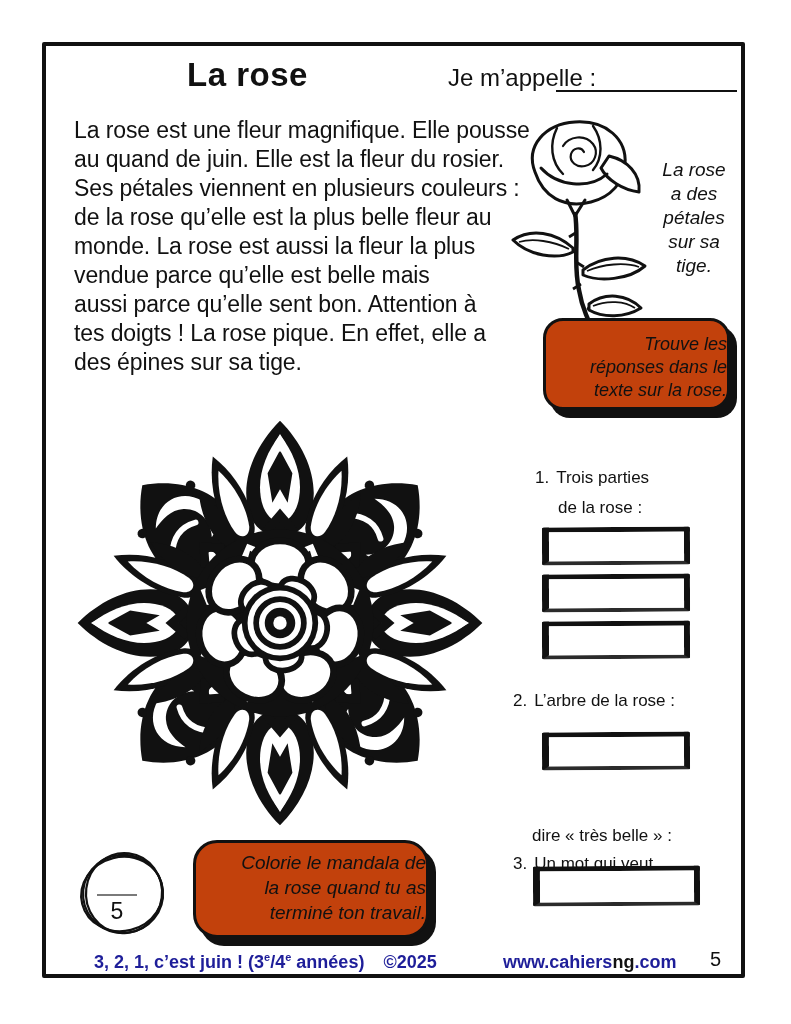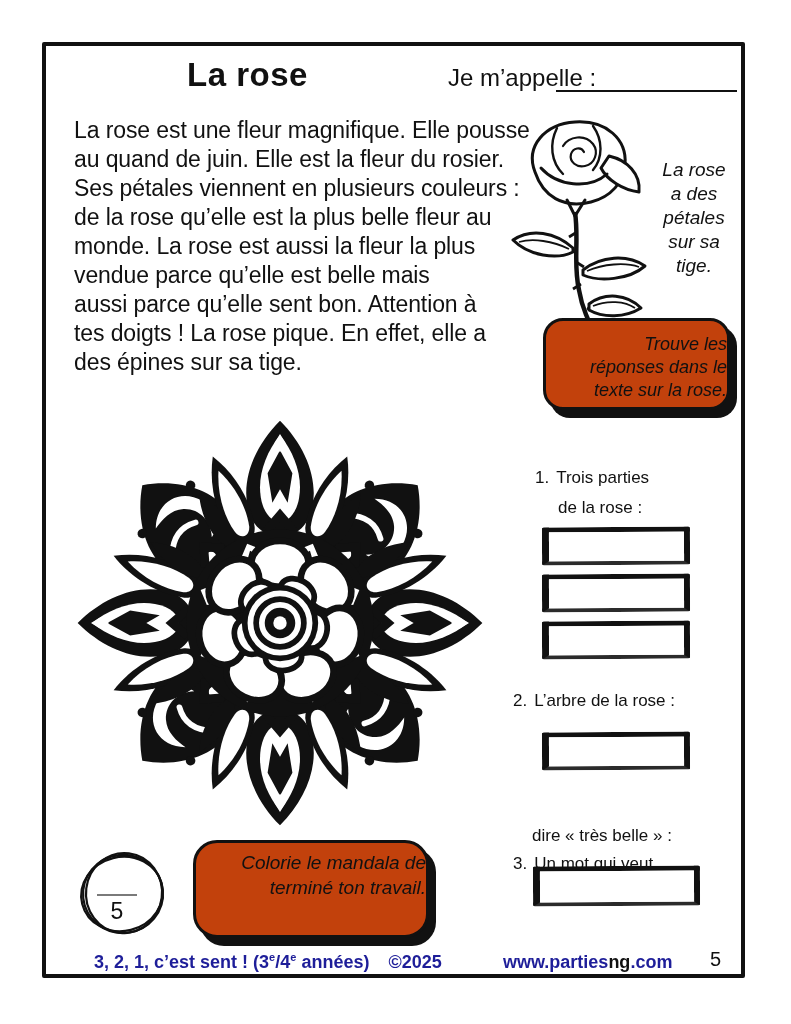--- a/index.html
+++ b/index.html
@@ -249,28 +249,29 @@
     <ellipse cx="47" cy="48" rx="40" ry="39" transform="rotate(-6 47 48)"></ellipse>
     <ellipse cx="48" cy="47" rx="38" ry="40" transform="rotate(7 48 47)"></ellipse>
     <ellipse cx="46" cy="48" rx="41" ry="37" transform="rotate(-14 46 48)"></ellipse>
   </g>
 </svg>
 <div class="abs score-line"></div>
 <div class="abs score-number">5</div>
 
 <div class="abs bubble colorie-box">
   <div>Colorie le mandala de</div>
+  <div>la rose quand tu as</div>
   <div>terminé ton travail.</div>
 </div>
 
 <div class="abs footer-left">
-  <span>3, 2, 1, c’est sent !</span>
+  <span>3, 2, 1, c’est juin !</span>
   <span>
     <span>(3</span><sup>e</sup><span>/4</span><sup>e</sup><span> années)</span>
   </span>
   <span class="copyright">©2025</span>
 </div>
 
 <div class="abs footer-site">
-  <span class="blue">www.parties</span><span class="ink">ng</span><span class="blue">.com</span>
+  <span class="blue">www.cahiers</span><span class="ink">ng</span><span class="blue">.com</span>
 </div>
 
 <div class="abs page-number">5</div>
 
 </body></html>

